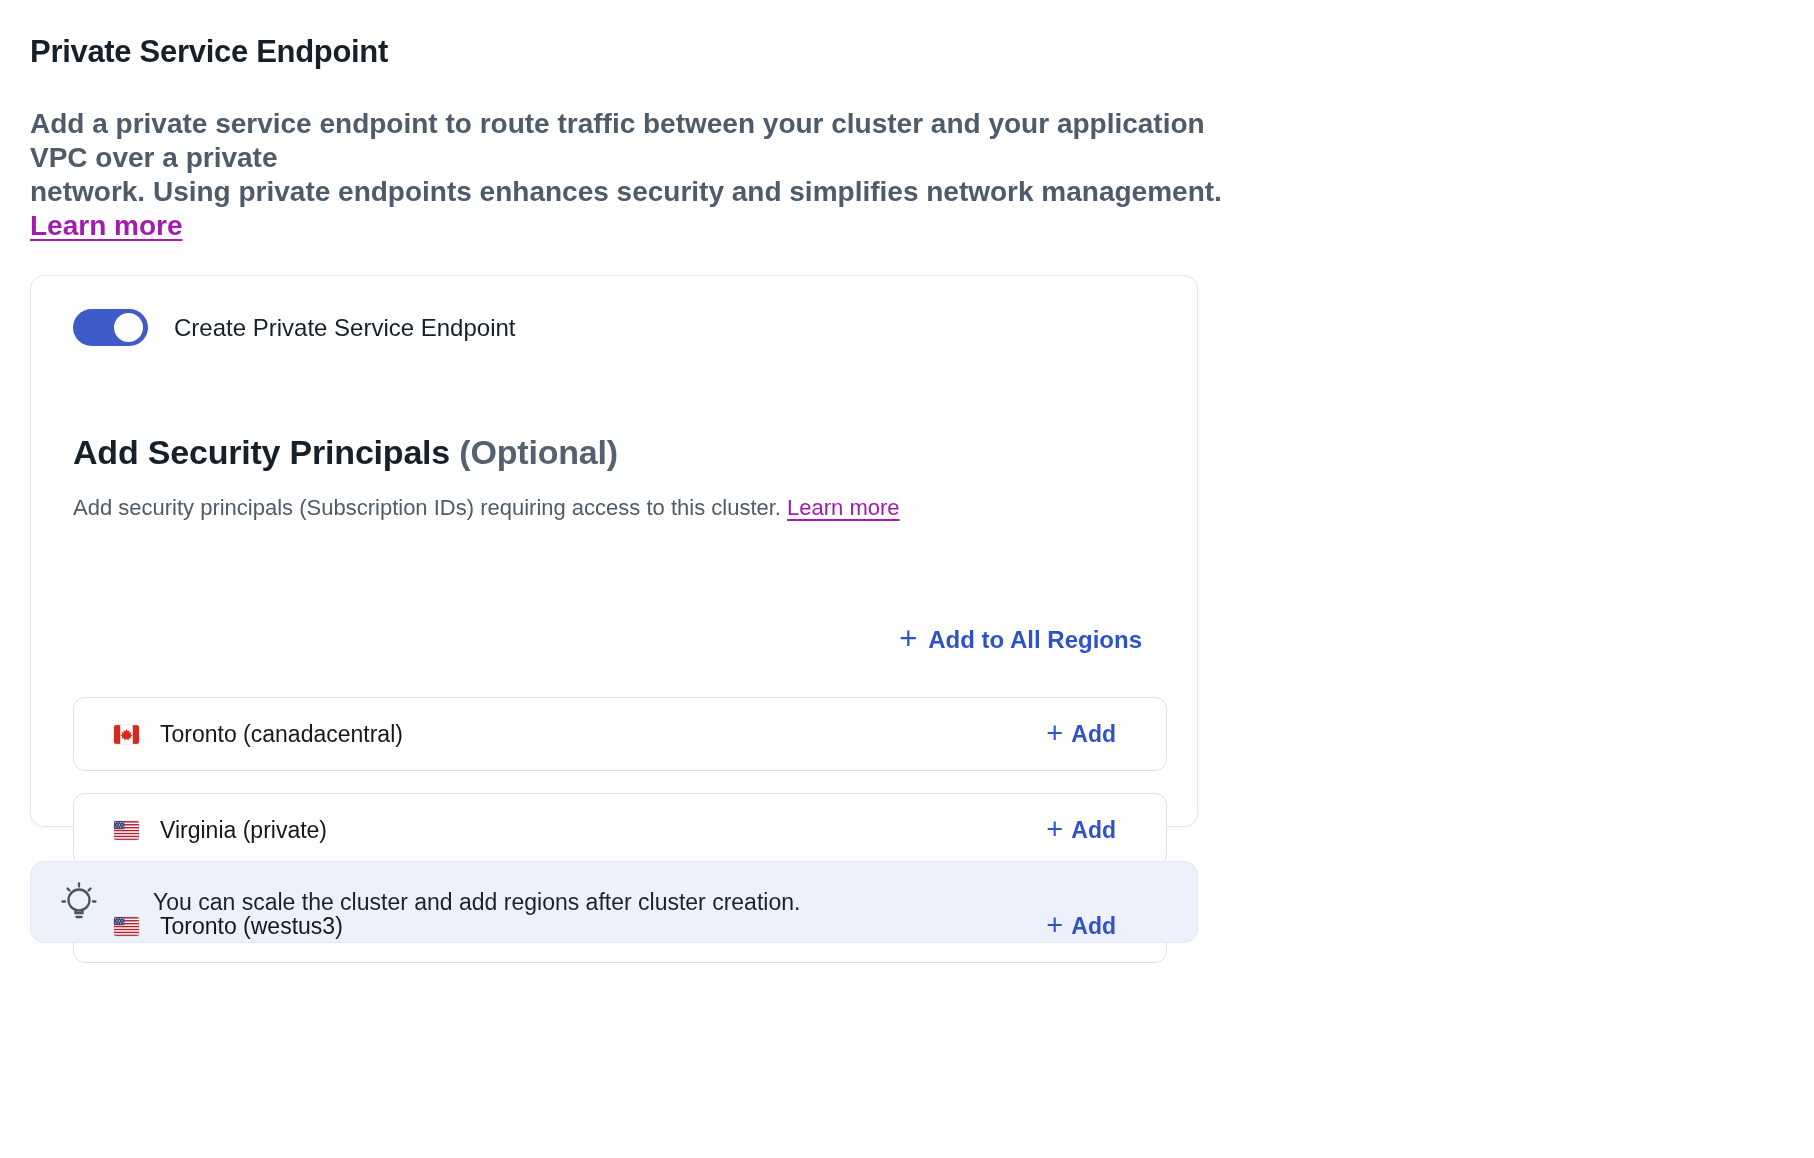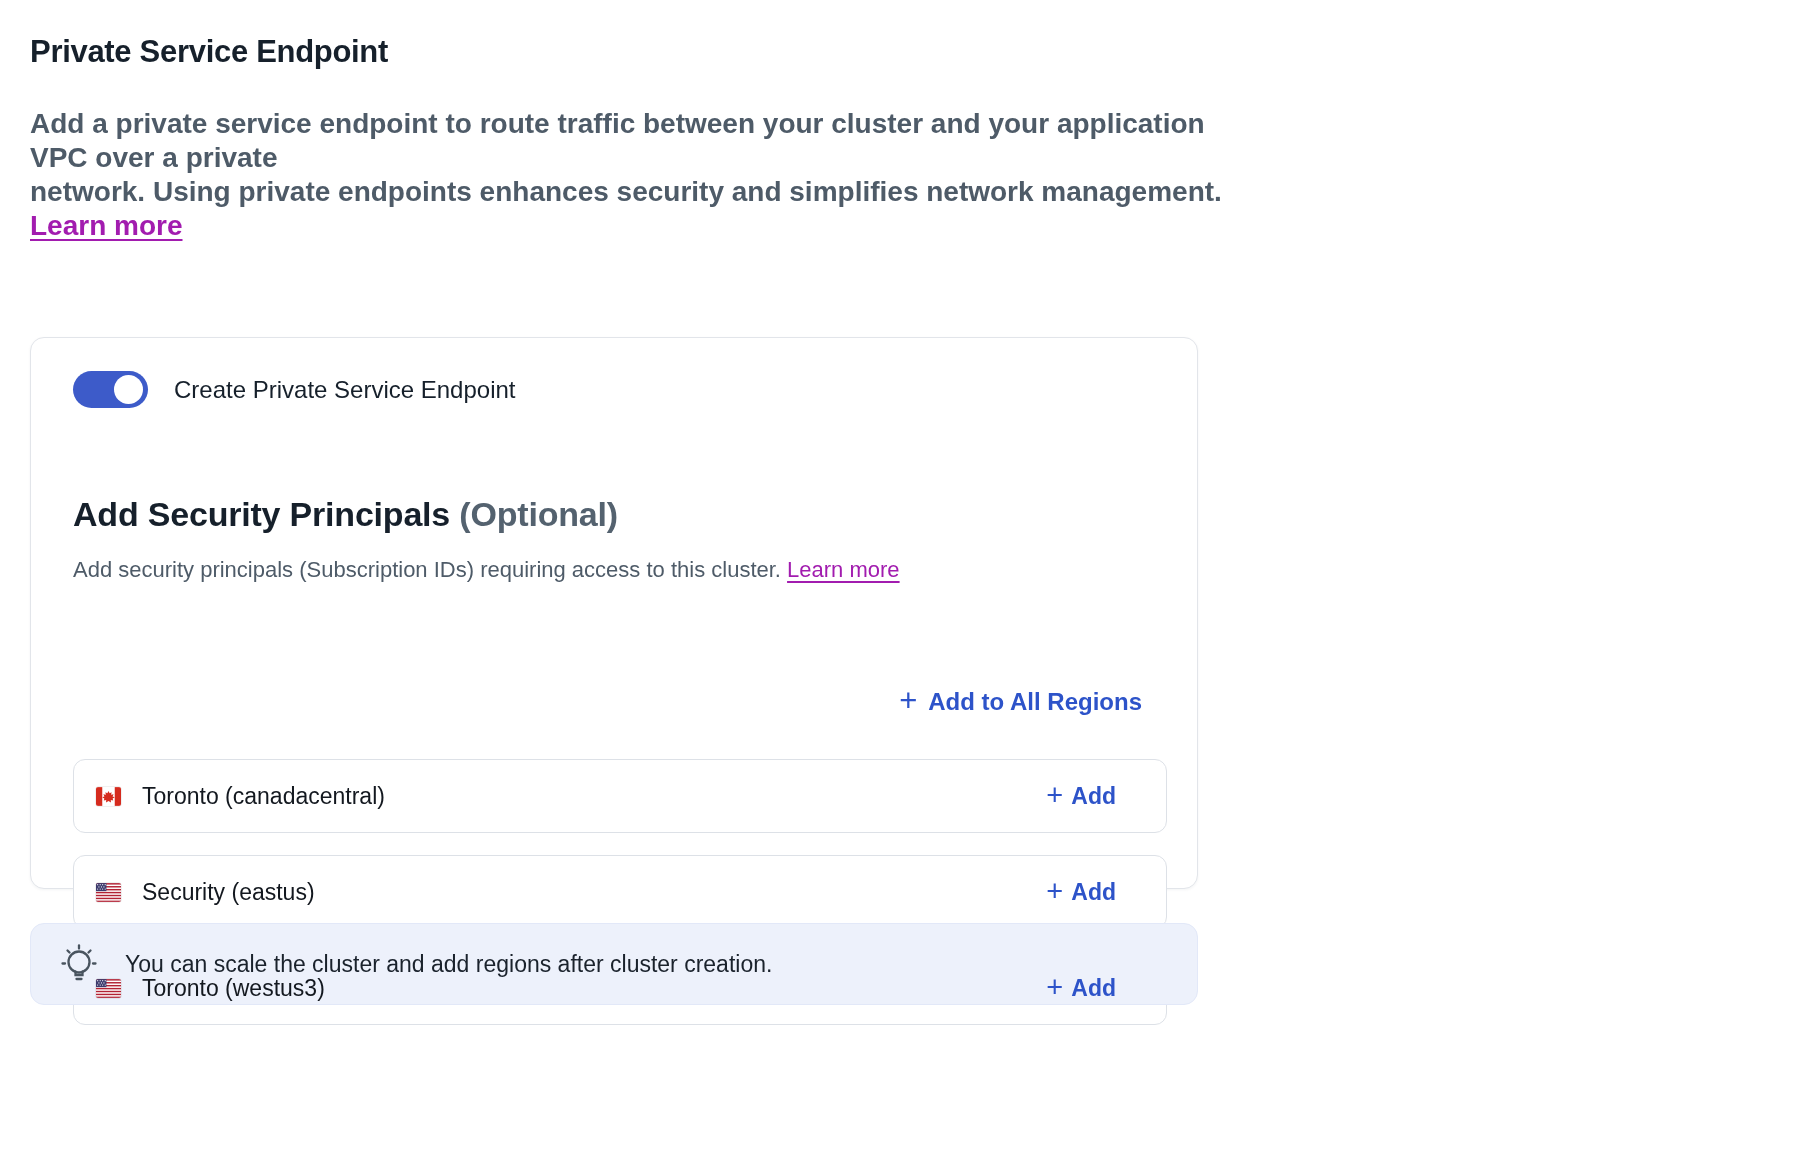--- a/index.html
+++ b/index.html
@@ -30,21 +30,21 @@
   }
   .page-desc a, .card-desc a {
     color: #a21caf;
     text-decoration: underline;
     text-underline-offset: 4px;
     cursor: pointer;
   }
 
   
   .card {
-    margin-top: 94px;
+    margin-top: 32px;
     width: 1168px;
     height: 552px;
     border: 1px solid #E2E5EA;
     border-radius: 14px;
     background: #ffffff;
     box-shadow: 0 1px 3px rgba(20,30,50,0.05);
     padding: 0 30px 0 42px;
   }
 
   
@@ -119,21 +119,21 @@
   
   .region-list { margin-top: 39px; }
   .region-row {
     width: 1094px;
     height: 74px;
     border: 1px solid #DDE1E7;
     border-radius: 12px;
     background: #ffffff;
     display: flex;
     align-items: center;
-    padding: 0 50px 0 22px;
+    padding: 0 50px 0 40px;
     margin-bottom: 22px;
   }
   .flag {
     width: 25px;
     height: 19px;
     border-radius: 2px;
     overflow: hidden;
     flex: 0 0 auto;
     display: inline-flex;
     box-shadow: 0 0 0 0.5px rgba(0,0,0,0.12);
@@ -165,20 +165,21 @@
   .info-banner {
     margin-top: 34px;
     width: 1168px;
     height: 82px;
     background: #EDF1FB;
     border: 1px solid #E2E8F8;
     border-radius: 14px;
     display: flex;
     align-items: center;
     padding: 0 24px;
+    gap: 28px;
   }
   .bulb { width: 48px; height: 48px; flex: 0 0 auto; }
   .banner-text {
     margin-left: 22px;
     font-size: 23px;
     color: #1A222C;
   }
 </style>
 </head>
 <body>
@@ -258,21 +259,21 @@
               <circle cx="2.8" cy="3.6" r="0.55"></circle>
                 <circle cx="5.2" cy="3.6" r="0.55"></circle>
                 <circle cx="7.6" cy="3.6" r="0.55"></circle>
               <circle cx="1.6" cy="5.7" r="0.55"></circle>
                 <circle cx="4" cy="5.7" r="0.55"></circle>
                 <circle cx="6.4" cy="5.7" r="0.55"></circle>
                 <circle cx="8.8" cy="5.7" r="0.55"></circle>
             </g>
           </svg>
         </span>
-        <span class="region-name">Security (eastus)</span>
+        <span class="region-name">Virginia (private)</span>
         <span class="add-btn">
           <span class="plus">+</span>
           <span>Add</span>
         </span>
       </div>
 
       <div class="region-row">
         <span class="flag">
           <svg viewBox="0 0 24 18" xmlns="http://www.w3.org/2000/svg">
             <rect width="24" height="18" fill="#B22234"></rect>

